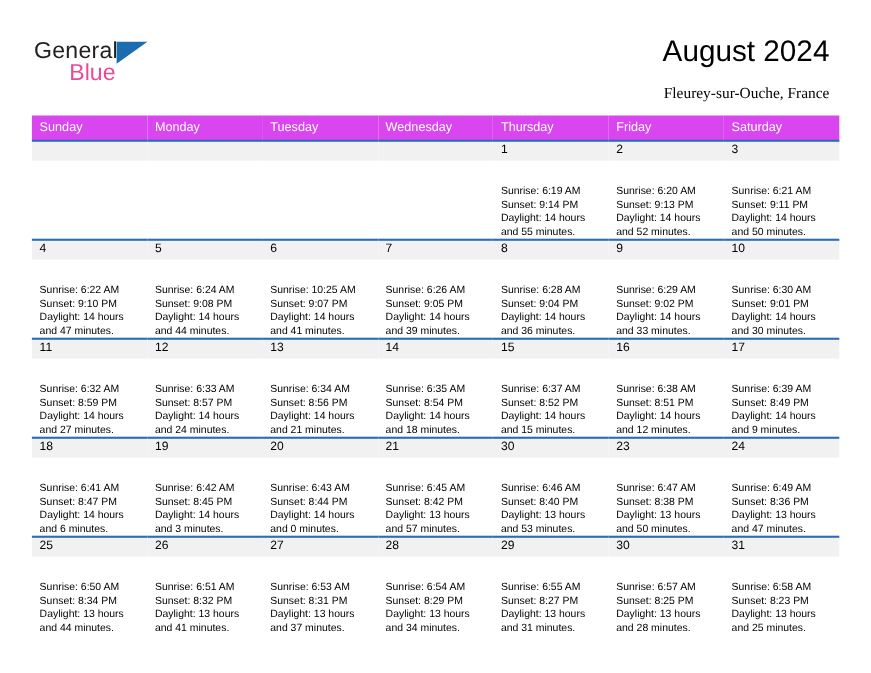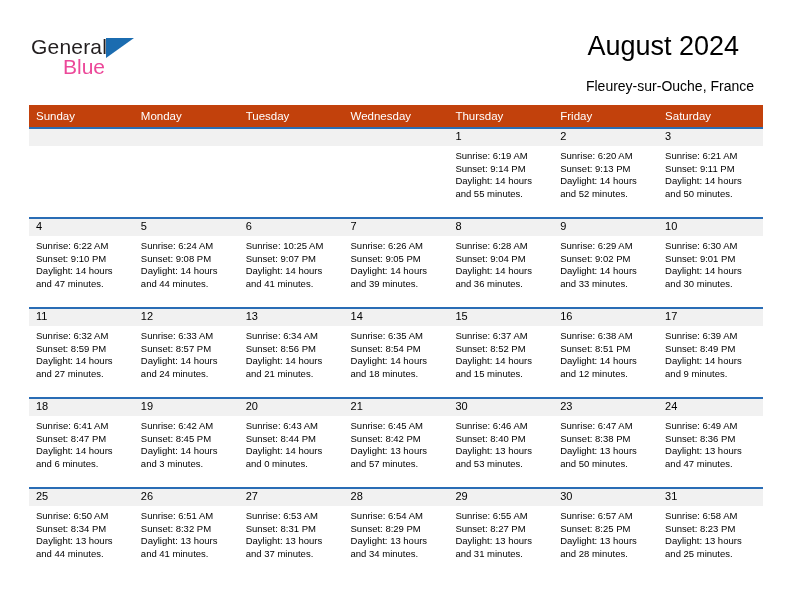--- a/index.html
+++ b/index.html
@@ -57,52 +57,53 @@
     left: 75px;
     top: 3px;
     width: 0;
     height: 0;
     border-left: 28px solid #1b6cb0;
     border-bottom: 20px solid transparent;
   }
 
   .title {
     position: absolute;
-    right: 53px;
+    right: 38px;
     top: 31px;
     font-size: 27px;
     color: #000000;
     white-space: nowrap;
   }
   .subtitle {
     position: absolute;
     right: 38px;
     top: 78px;
     font-size: 14px;
     color: #000000;
     text-align: right;
     white-space: nowrap;
+    font-family: Liberation Serif, serif;
   }
 
   
   .calendar {
     position: absolute;
     left: 29px;
     top: 105px;
     width: 734px;
   }
   table.cal {
     border-collapse: collapse;
     table-layout: fixed;
     width: 734px;
   }
   table.cal col { width: 104.857px; }
 
   thead th {
-    background: #c2410c;
+    background: #d946ef;
     color: #ffffff;
     font-size: 11.5px;
     font-weight: normal;
     text-align: left;
     padding: 5px 0 5px 7px;
     height: 11px;
     border: none;
   }
 
   tbody td {
@@ -126,20 +127,21 @@
     font-size: 11px;
     color: #000000;
     box-sizing: border-box;
   }
   .cell.empty .daynum-band { color: transparent; }
   .details {
     padding: 4px 6px 0 7px;
     font-size: 9.5px;
     line-height: 12.6px;
     color: #000000;
+    margin-top: 18px;
   }
   .details div { white-space: nowrap; }
 </style>
 </head>
 <body>
 
 <div class="page">
 
   <div class="header">
     <div class="logo">

